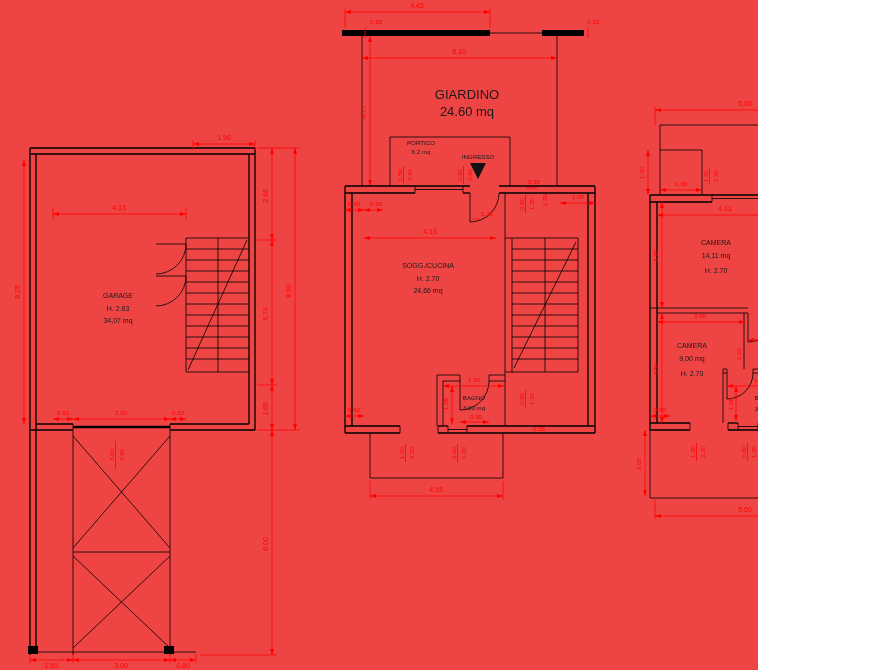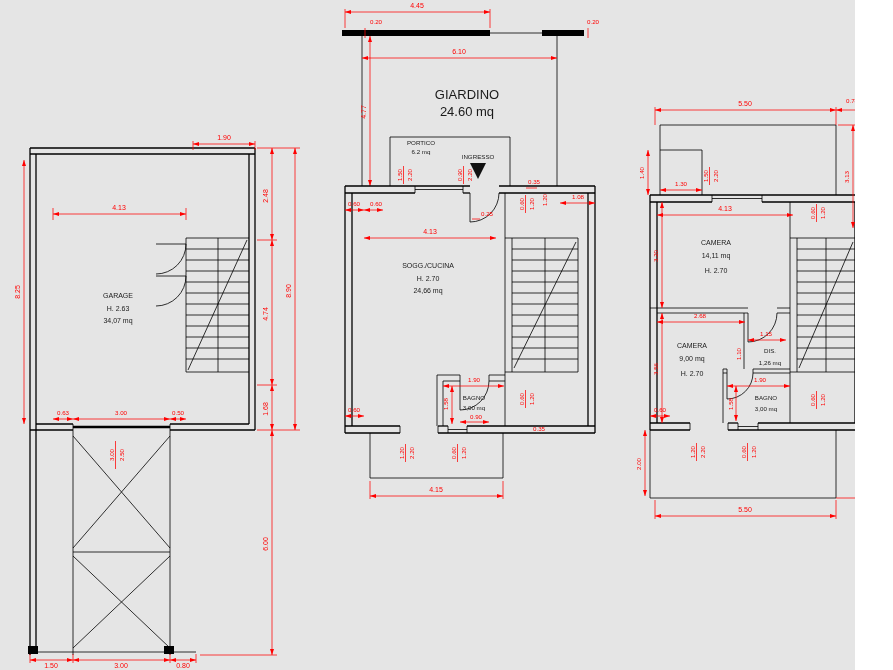--- a/index.html
+++ b/index.html
@@ -1,16 +1,16 @@
 <!DOCTYPE html>
 <html><head>
 <meta charset="utf-8">
 <style>
   html,body{margin:0;padding:0;background:#ffffff}
-  .stage{width:855px;height:670px;background:#e5e5e5;position:relative;overflow:hidden}
+  .stage{width:758px;height:670px;background:#ef4444;position:relative;overflow:hidden}
   svg{display:block}
   text{font-family:"Liberation Sans","DejaVu Sans",sans-serif}
   .dim{fill:#ff0000;font-size:7px;text-anchor:middle}
   .dimxs{fill:#ff0000;font-size:6.2px;text-anchor:middle}
   .lab{fill:#1a1a1a;font-size:7px;text-anchor:middle}
   .labxs{fill:#1a1a1a;font-size:6.2px;text-anchor:middle}
   .big{fill:#1a1a1a;font-size:13px;text-anchor:middle}
   .w{stroke:#000;stroke-width:1.3;fill:none}
   .t{stroke:#000;stroke-width:0.8;fill:none}
   .d{stroke:#ff0000;stroke-width:0.75;fill:none}

